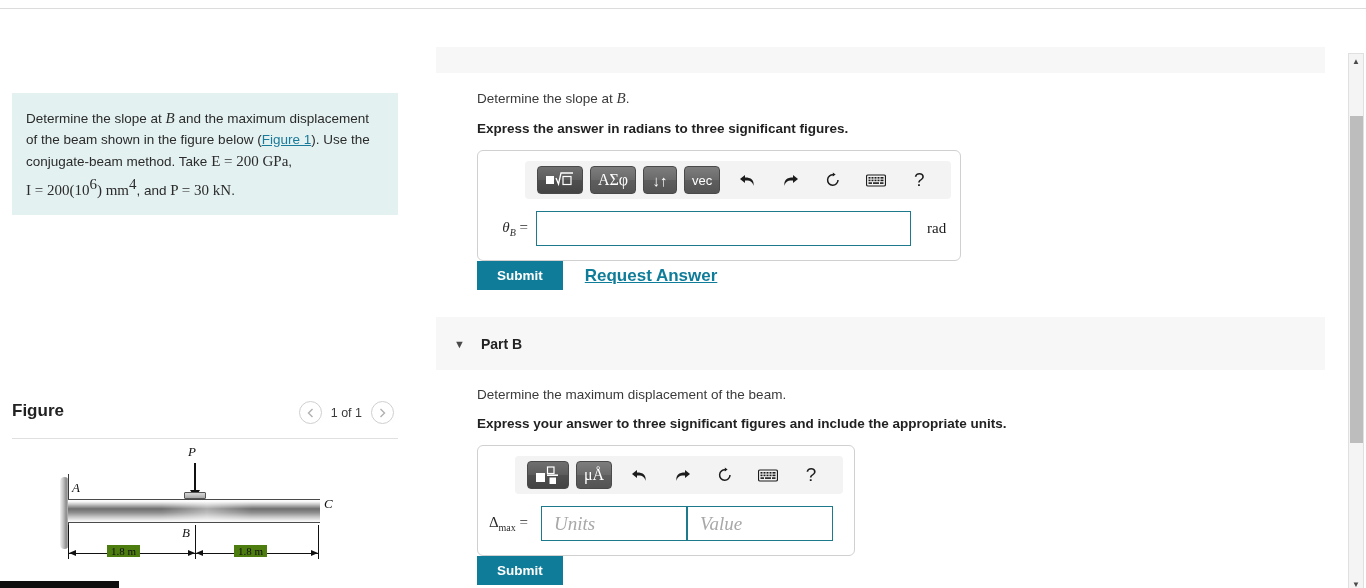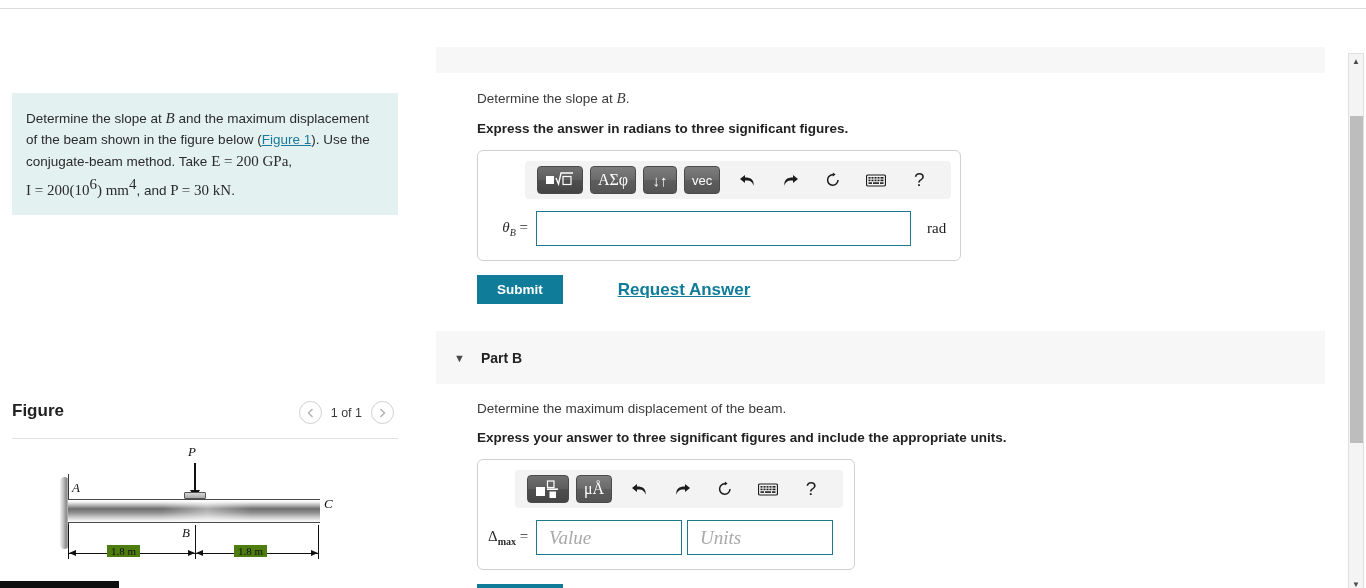--- a/index.html
+++ b/index.html
@@ -393,22 +393,20 @@
   .unit-suffix {
     font-family: "Liberation Serif", serif;
     font-size: 15px;
     margin-left: 16px;
     color: #1a1a1a;
   }
 
   .action-row {
     display: flex;
     align-items: center;
-    margin-top: 14px;
-    gap: 33px;
   }
   .submit-btn {
     background: #0f7c99;
     color: #fff;
     border: none;
     height: 29px;
     padding: 0 20px;
     font-size: 13.5px;
     font-weight: bold;
     font-family: "Liberation Sans", sans-serif;
@@ -657,24 +655,24 @@
                   <rect x="7" y="8.3" width="6" height="1.6"></rect>
                 <rect x="14" y="8.3" width="3.5" height="1.6"></rect>
               </g>
             </svg>
           </div>
           <div class="tb-plain q">?</div>
         </div>
 
         <div class="answer-row">
           <div class="ans-label">
-            <span>Δ</span><span class="sub" style="font-weight:bold;">max</span> <span>=</span>
-          </div>
+            <span>Δ</span><span class="sub" style="font-weight:normal;">max</span> <span>=</span>
+          </div>
+          <input class="ans-input units" type="text" placeholder="Units" style="">
           <input class="ans-input value" type="text" placeholder="Value" style="">
-          <input class="ans-input units" type="text" placeholder="Units" style="">
         </div>
       </div>
 
       <div class="action-row">
         <button class="submit-btn">Submit</button>
 
       </div>
     </div>
 
   </div>

